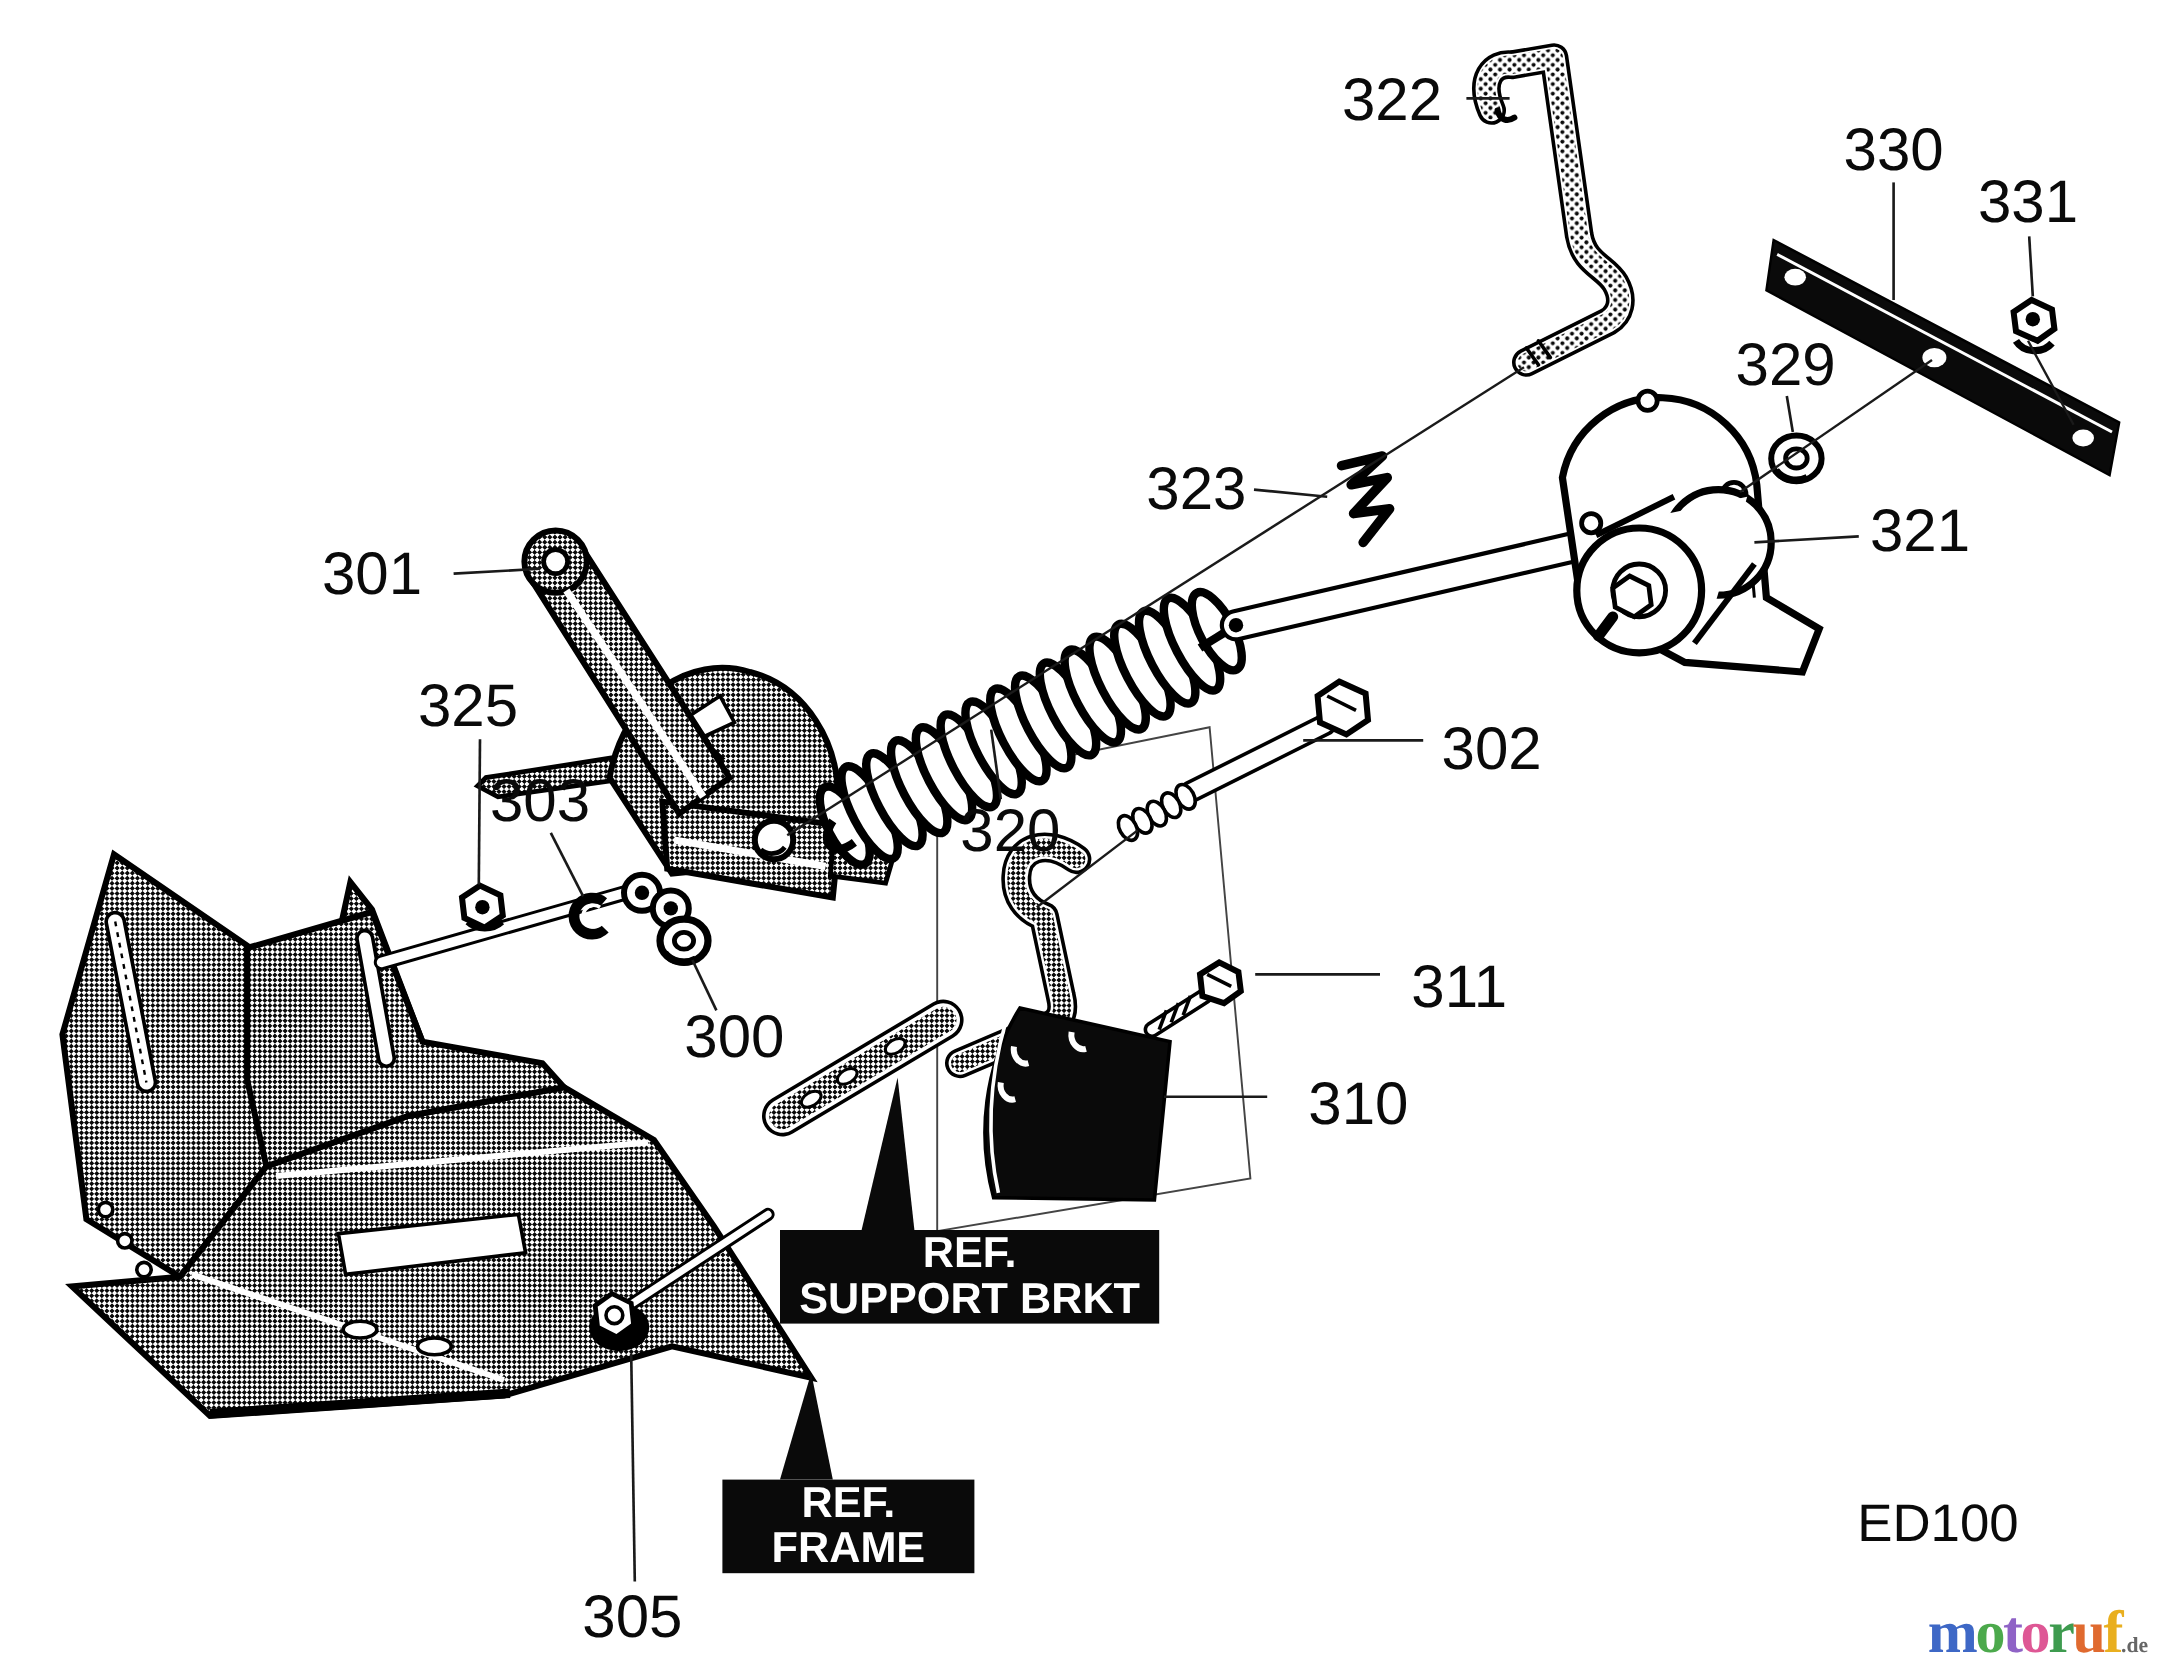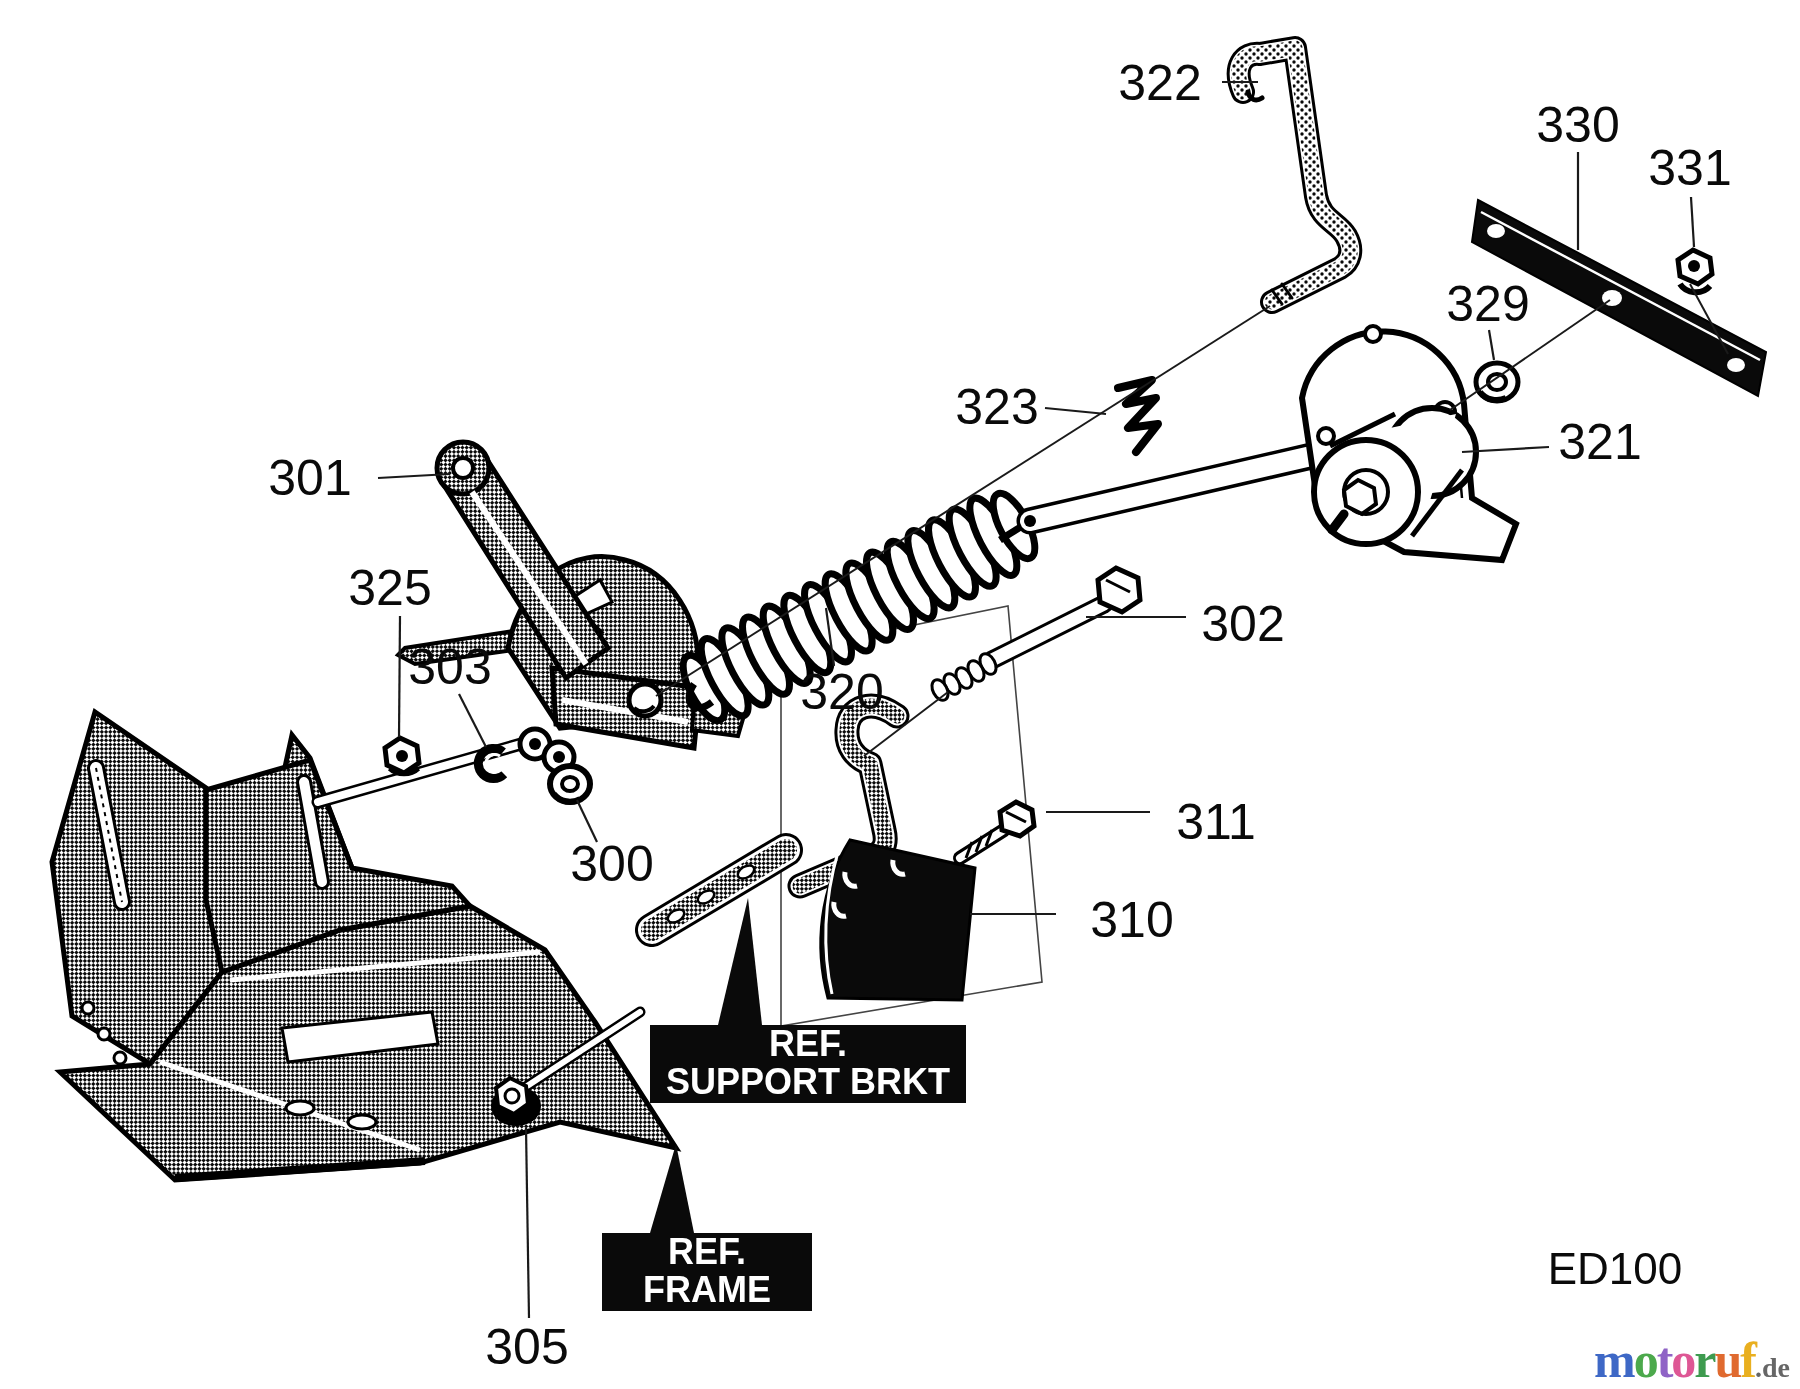--- a/index.html
+++ b/index.html
@@ -9,21 +9,21 @@
   .partnum{font-family:"Liberation Sans",sans-serif;font-size:50px;fill:#0a0a0a;
            text-anchor:middle;}
   .reftext{font-family:"Liberation Sans",sans-serif;font-size:36px;fill:#ffffff;
            text-anchor:middle;font-weight:600;}
   .code{font-family:"Liberation Sans",sans-serif;font-size:44px;fill:#0a0a0a;text-anchor:middle;}
   .leader{stroke:#1a1a1a;stroke-width:2.2;fill:none;}
   .relation{stroke:#1a1a1a;stroke-width:2;fill:none;}
   #watermark{position:absolute;right:10px;bottom:4px;
              font-family:"Liberation Serif",serif;font-weight:bold;font-size:50px;
              letter-spacing:-2px;line-height:1;user-select:none;}
-  #watermark .suffix{font-size:28px;font-weight:bold;letter-spacing:0;}
+  #watermark .suffix{font-size:18px;font-weight:bold;letter-spacing:0;}
 </style>
 </head>
 <body>
 
 <div id="stage">
 <svg width="1800" height="1389" viewBox="0 0 1800 1389">
   <defs>
     <pattern id="hatch" width="6" height="6" patternUnits="userSpaceOnUse" patternTransform="rotate(45)">
       <rect width="6" height="6" fill="#ffffff"></rect>
       <rect x="0" y="0" width="3" height="3" fill="#0a0a0a"></rect>

